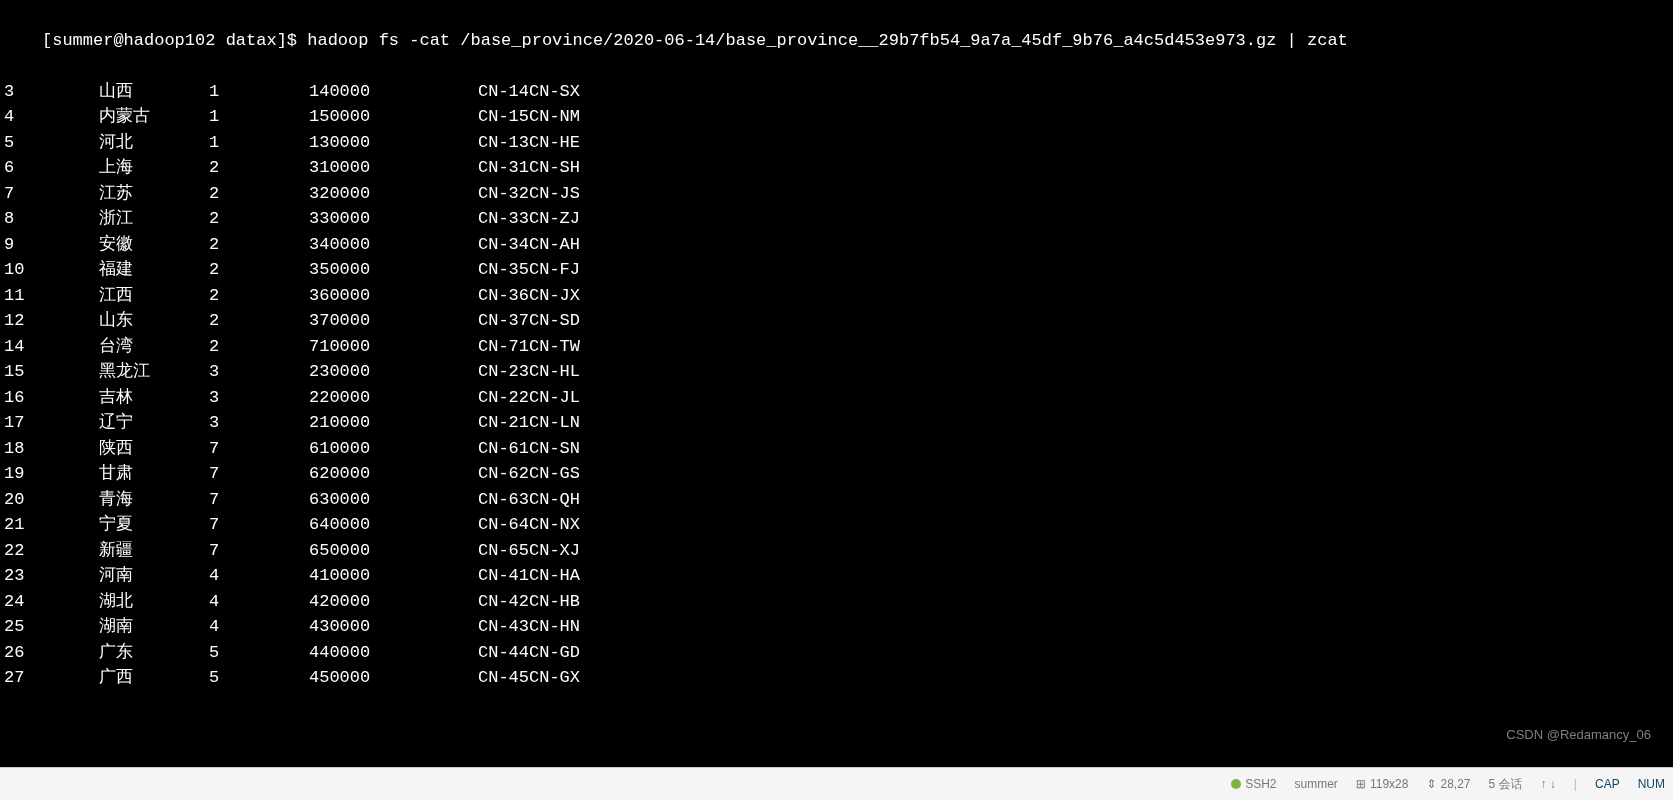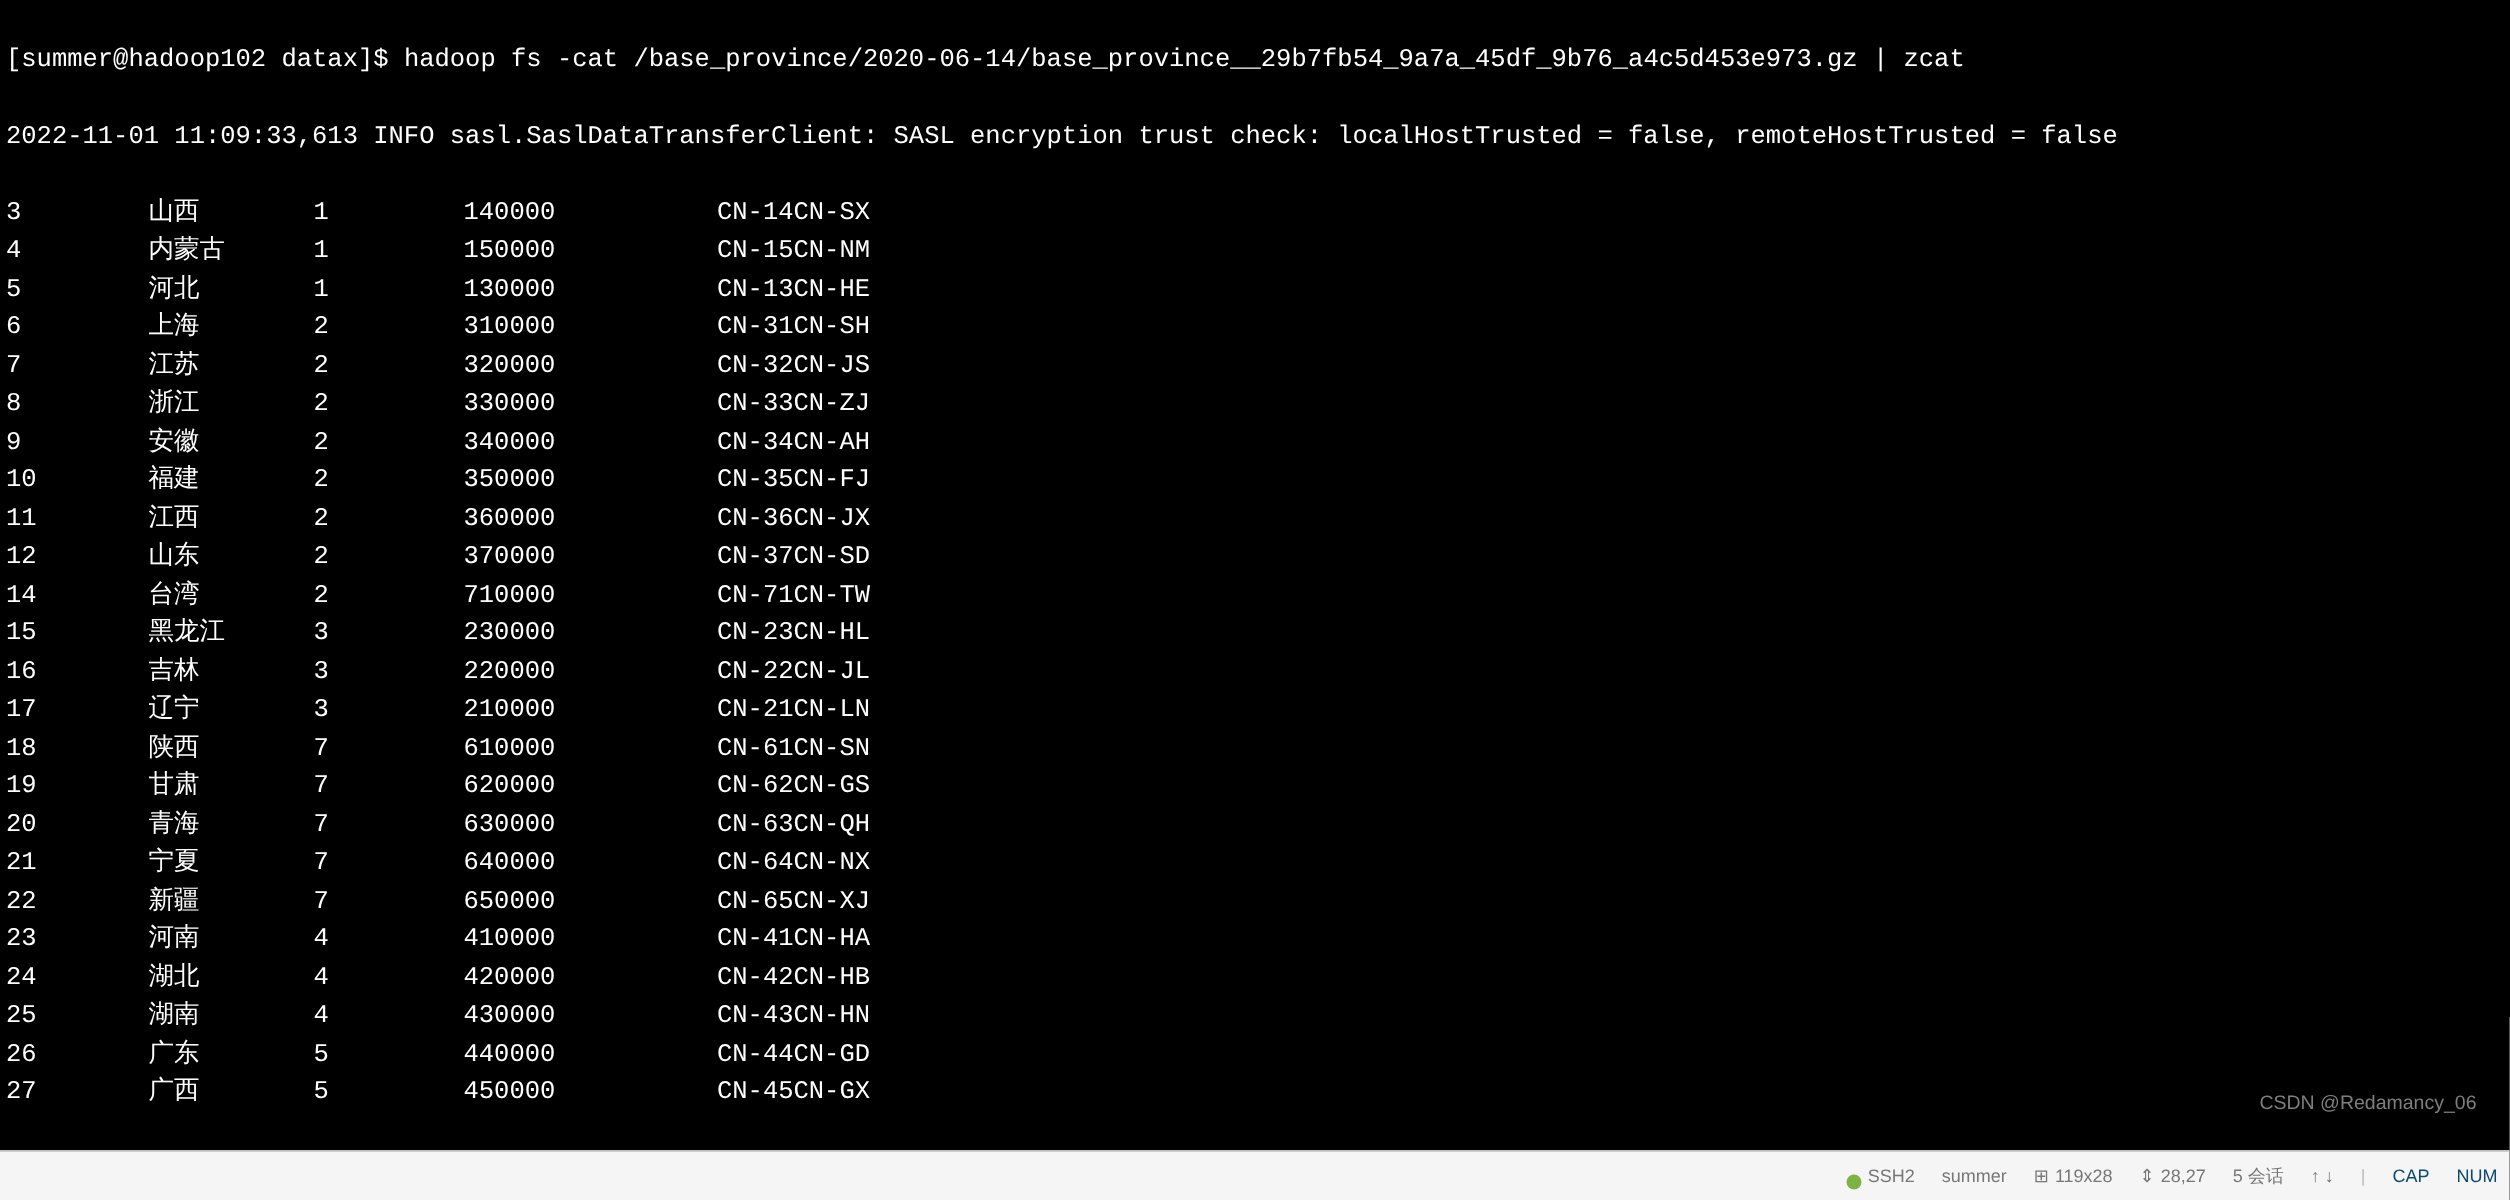--- a/index.html
+++ b/index.html
@@ -14,21 +14,21 @@
     }
     .terminal {
       background: #000;
       color: #fff;
       width: 100%;
       height: 767px;
       padding: 2px 4px;
       white-space: pre;
       overflow: hidden;
     }
-    .prompt-line { display: block; }
+    .prompt-line { display: block; margin-left: 38px; }
     .data-row { display: flex; }
     .col-id { width: 95px; }
     .col-name { width: 110px; }
     .col-region { width: 100px; }
     .col-area { width: 105px; }
     .col-iso1 { width: 115px; text-align: right; }
     .col-iso2 { }
     .statusbar {
       background: #f5f5f5;
       color: #555;
@@ -42,21 +42,21 @@
       border-top: 1px solid #ccc;
       position: relative;
     }
     .status-right {
       margin-left: auto;
       display: flex;
       align-items: center;
       gap: 18px;
       color: #777;
     }
-    .status-item { display: flex; align-items: flex-end; gap: 4px; }
+    .status-item { display: flex; align-items: center; gap: 4px; }
     .dot-green {
       width: 10px; height: 10px; border-radius: 50%;
       background: #7cb342;
       display: inline-block;
     }
     .divider { color: #bbb; }
     .watermark {
       position: absolute;
       right: 22px;
       bottom: 56px;
@@ -65,21 +65,20 @@
       font-size: 13px;
       pointer-events: none;
     }
     .caps { color: #0c4a6e; }
   </style>
 </head>
 <body>
 
 <div class="terminal">
 <span class="prompt-line"><span>[summer@hadoop102 datax]$ </span><span>hadoop fs -cat /base_province/2020-06-14/base_province__29b7fb54_9a7a_45df_9b76_a4c5d453e973.gz | zcat</span></span>
-<span class="prompt-line">2022-11-01 11:09:33,613 INFO sasl.SaslDataTransferClient: SASL encryption trust check: localHostTrusted = false, remoteHostTrusted = false</span>
 <div id="rows-container"><div class="data-row"><span class="col-id">3</span><span class="col-name">山西</span><span class="col-region">1</span><span class="col-area">140000</span><span class="col-iso1">CN-14</span><span class="col-iso2">CN-SX</span></div><div class="data-row"><span class="col-id">4</span><span class="col-name">内蒙古</span><span class="col-region">1</span><span class="col-area">150000</span><span class="col-iso1">CN-15</span><span class="col-iso2">CN-NM</span></div><div class="data-row"><span class="col-id">5</span><span class="col-name">河北</span><span class="col-region">1</span><span class="col-area">130000</span><span class="col-iso1">CN-13</span><span class="col-iso2">CN-HE</span></div><div class="data-row"><span class="col-id">6</span><span class="col-name">上海</span><span class="col-region">2</span><span class="col-area">310000</span><span class="col-iso1">CN-31</span><span class="col-iso2">CN-SH</span></div><div class="data-row"><span class="col-id">7</span><span class="col-name">江苏</span><span class="col-region">2</span><span class="col-area">320000</span><span class="col-iso1">CN-32</span><span class="col-iso2">CN-JS</span></div><div class="data-row"><span class="col-id">8</span><span class="col-name">浙江</span><span class="col-region">2</span><span class="col-area">330000</span><span class="col-iso1">CN-33</span><span class="col-iso2">CN-ZJ</span></div><div class="data-row"><span class="col-id">9</span><span class="col-name">安徽</span><span class="col-region">2</span><span class="col-area">340000</span><span class="col-iso1">CN-34</span><span class="col-iso2">CN-AH</span></div><div class="data-row"><span class="col-id">10</span><span class="col-name">福建</span><span class="col-region">2</span><span class="col-area">350000</span><span class="col-iso1">CN-35</span><span class="col-iso2">CN-FJ</span></div><div class="data-row"><span class="col-id">11</span><span class="col-name">江西</span><span class="col-region">2</span><span class="col-area">360000</span><span class="col-iso1">CN-36</span><span class="col-iso2">CN-JX</span></div><div class="data-row"><span class="col-id">12</span><span class="col-name">山东</span><span class="col-region">2</span><span class="col-area">370000</span><span class="col-iso1">CN-37</span><span class="col-iso2">CN-SD</span></div><div class="data-row"><span class="col-id">14</span><span class="col-name">台湾</span><span class="col-region">2</span><span class="col-area">710000</span><span class="col-iso1">CN-71</span><span class="col-iso2">CN-TW</span></div><div class="data-row"><span class="col-id">15</span><span class="col-name">黑龙江</span><span class="col-region">3</span><span class="col-area">230000</span><span class="col-iso1">CN-23</span><span class="col-iso2">CN-HL</span></div><div class="data-row"><span class="col-id">16</span><span class="col-name">吉林</span><span class="col-region">3</span><span class="col-area">220000</span><span class="col-iso1">CN-22</span><span class="col-iso2">CN-JL</span></div><div class="data-row"><span class="col-id">17</span><span class="col-name">辽宁</span><span class="col-region">3</span><span class="col-area">210000</span><span class="col-iso1">CN-21</span><span class="col-iso2">CN-LN</span></div><div class="data-row"><span class="col-id">18</span><span class="col-name">陕西</span><span class="col-region">7</span><span class="col-area">610000</span><span class="col-iso1">CN-61</span><span class="col-iso2">CN-SN</span></div><div class="data-row"><span class="col-id">19</span><span class="col-name">甘肃</span><span class="col-region">7</span><span class="col-area">620000</span><span class="col-iso1">CN-62</span><span class="col-iso2">CN-GS</span></div><div class="data-row"><span class="col-id">20</span><span class="col-name">青海</span><span class="col-region">7</span><span class="col-area">630000</span><span class="col-iso1">CN-63</span><span class="col-iso2">CN-QH</span></div><div class="data-row"><span class="col-id">21</span><span class="col-name">宁夏</span><span class="col-region">7</span><span class="col-area">640000</span><span class="col-iso1">CN-64</span><span class="col-iso2">CN-NX</span></div><div class="data-row"><span class="col-id">22</span><span class="col-name">新疆</span><span class="col-region">7</span><span class="col-area">650000</span><span class="col-iso1">CN-65</span><span class="col-iso2">CN-XJ</span></div><div class="data-row"><span class="col-id">23</span><span class="col-name">河南</span><span class="col-region">4</span><span class="col-area">410000</span><span class="col-iso1">CN-41</span><span class="col-iso2">CN-HA</span></div><div class="data-row"><span class="col-id">24</span><span class="col-name">湖北</span><span class="col-region">4</span><span class="col-area">420000</span><span class="col-iso1">CN-42</span><span class="col-iso2">CN-HB</span></div><div class="data-row"><span class="col-id">25</span><span class="col-name">湖南</span><span class="col-region">4</span><span class="col-area">430000</span><span class="col-iso1">CN-43</span><span class="col-iso2">CN-HN</span></div><div class="data-row"><span class="col-id">26</span><span class="col-name">广东</span><span class="col-region">5</span><span class="col-area">440000</span><span class="col-iso1">CN-44</span><span class="col-iso2">CN-GD</span></div><div class="data-row"><span class="col-id">27</span><span class="col-name">广西</span><span class="col-region">5</span><span class="col-area">450000</span><span class="col-iso1">CN-45</span><span class="col-iso2">CN-GX</span></div></div>
 </div>
 
 <div class="watermark">CSDN @Redamancy_06</div>
 
 <div class="statusbar">
   <div class="status-right">
     <span class="status-item">
       <span class="dot-green"></span>
       <span>SSH2</span>

